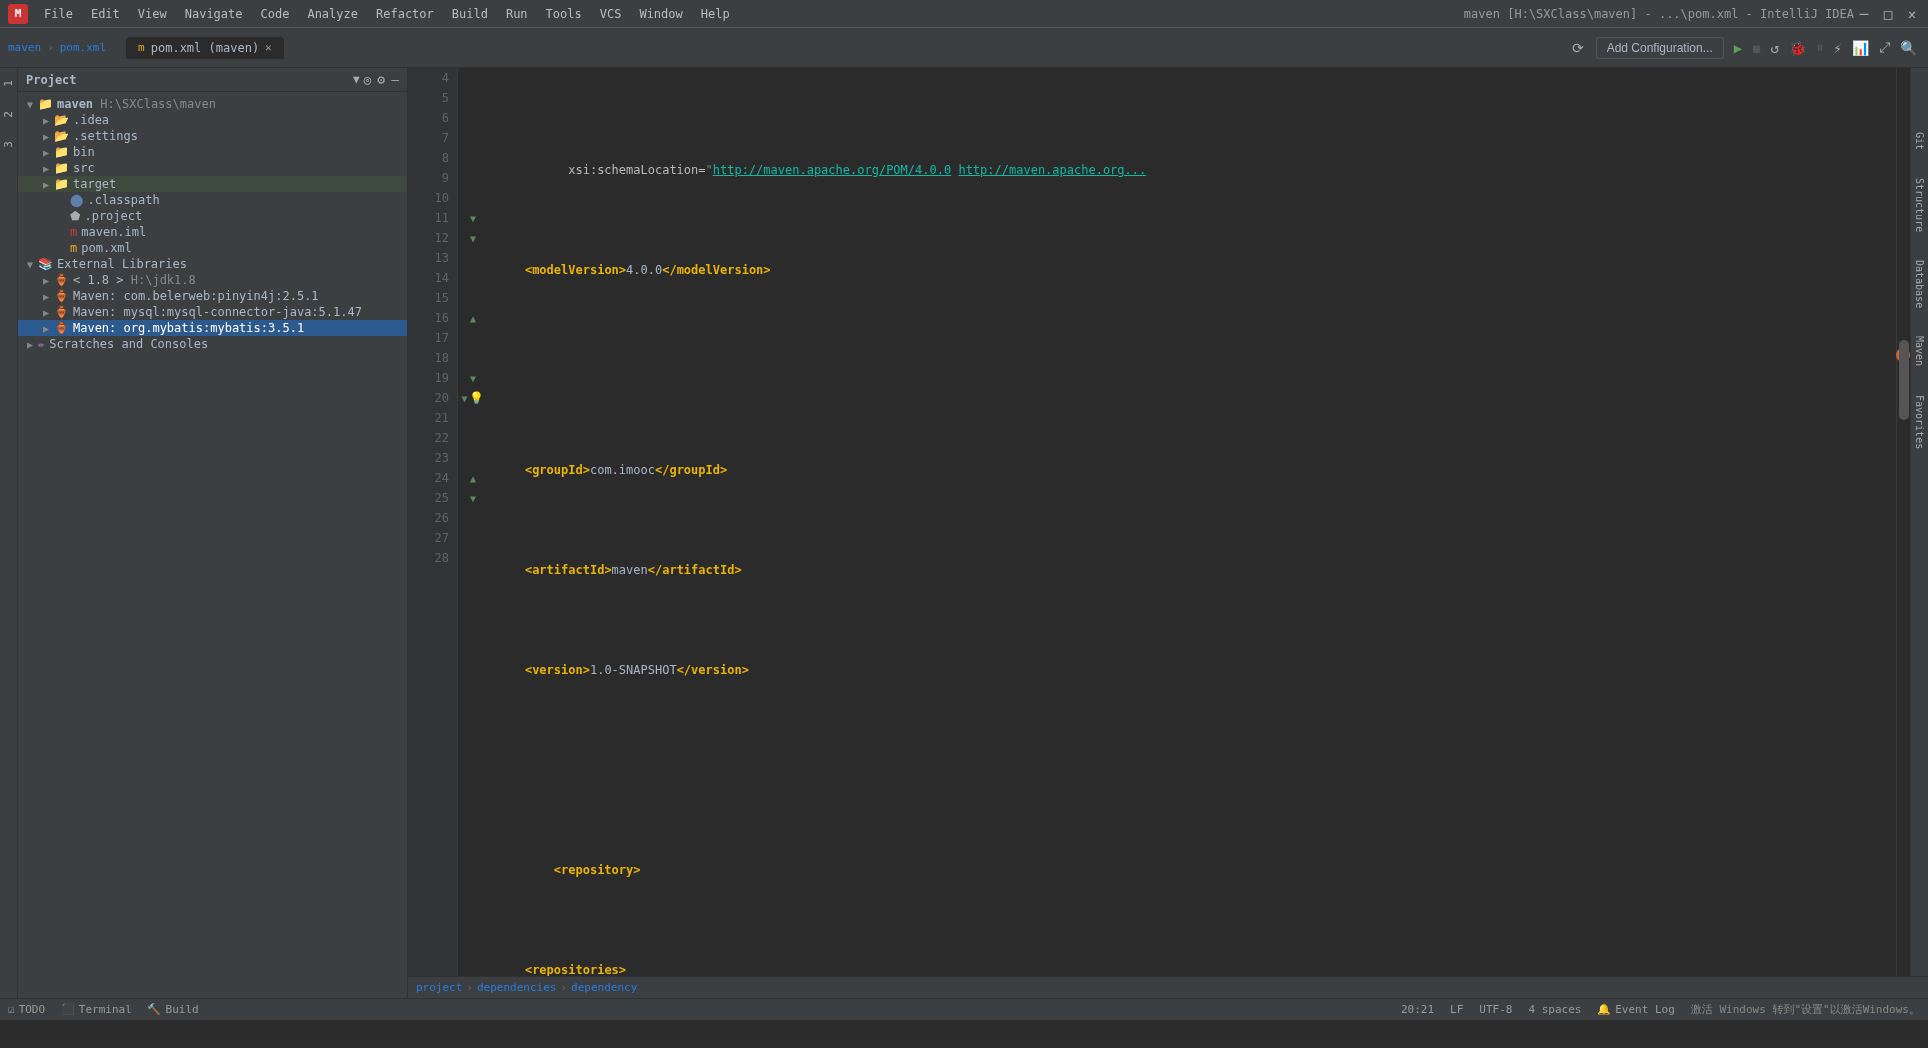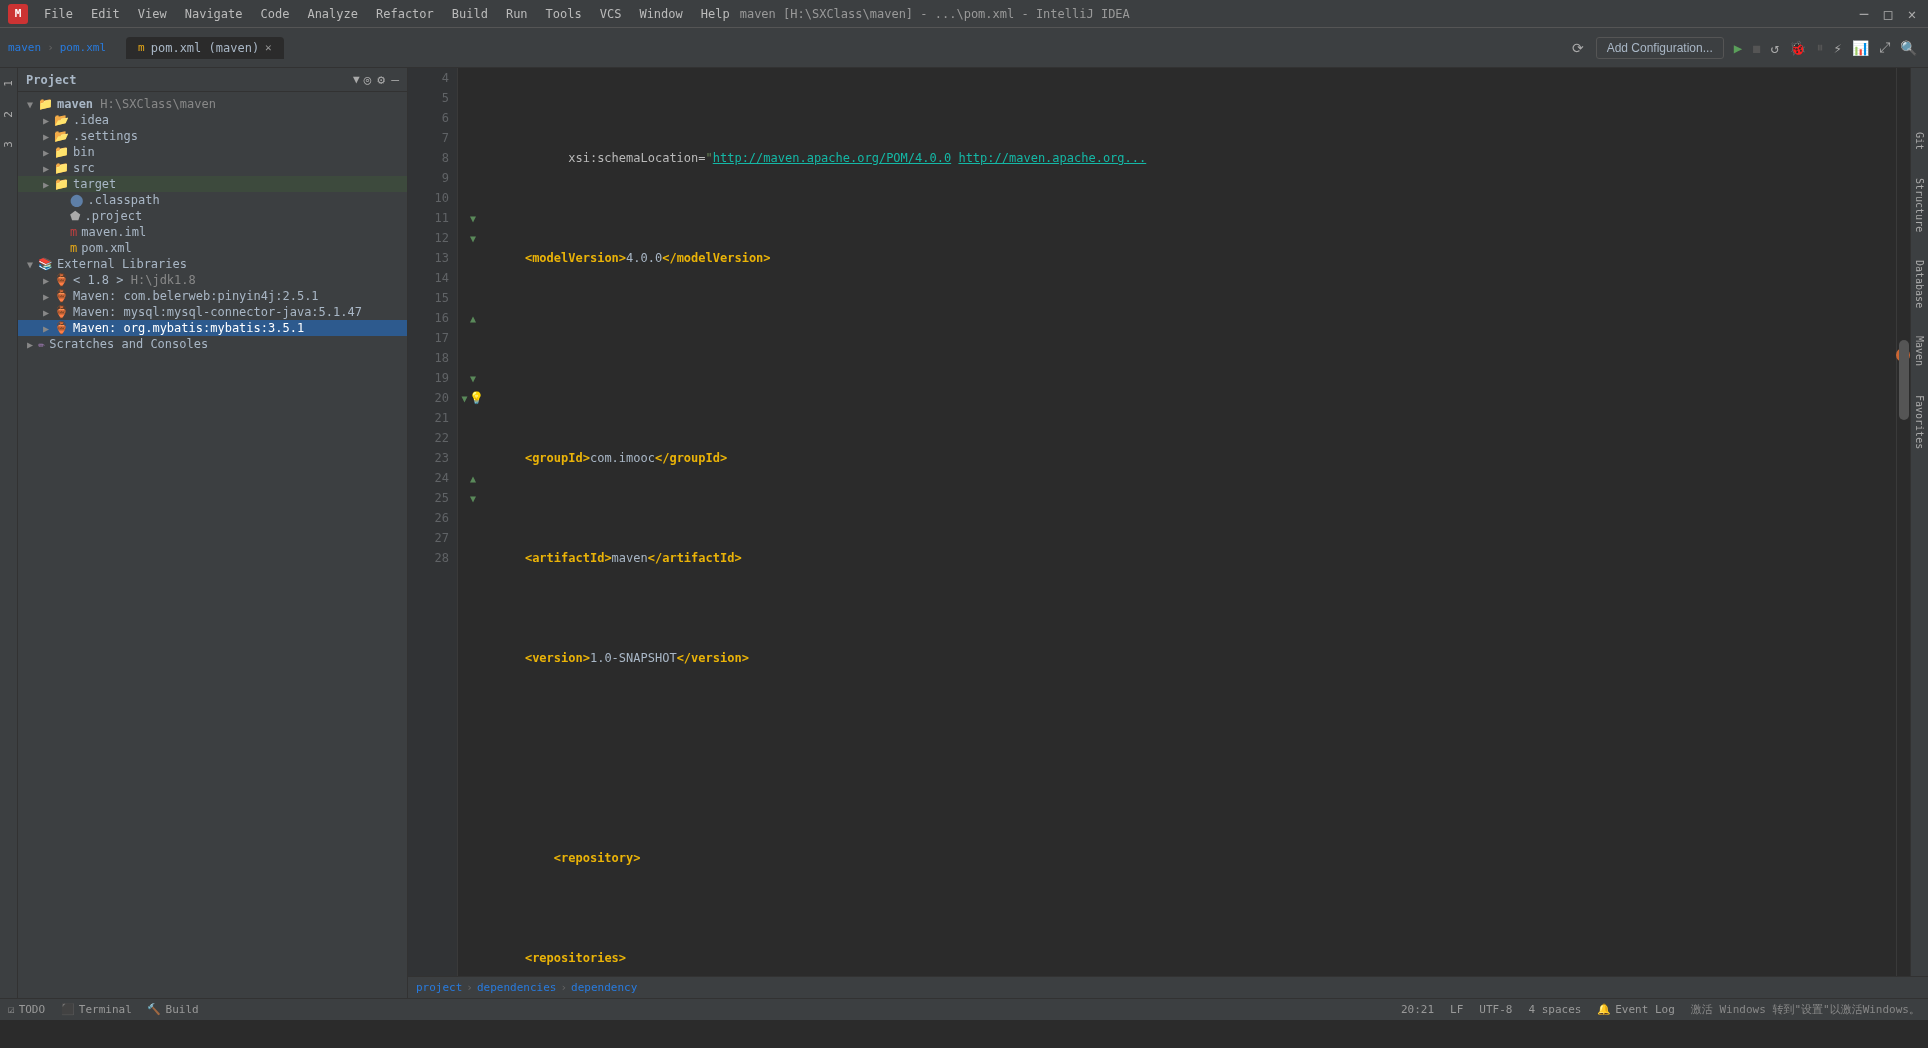--- a/index.html
+++ b/index.html
@@ -24,21 +24,21 @@
     }
     .menu-item {
       color: #bbb;
       padding: 2px 8px;
       cursor: pointer;
       font-size: 12px;
       border-radius: 3px;
     }
     .menu-title {
       flex: 1;
-      text-align: left;
+      text-align: right;
       color: #999;
       font-size: 12px;
     }
     .window-controls {
       display: flex; gap: 8px;
     }
     .win-btn {
       width: 16px; height: 16px; cursor: pointer;
       display: flex; align-items: center; justify-content: center;
       color: #aaa; font-size: 14px;
@@ -191,21 +191,21 @@
       display: flex; align-items: center; justify-content: center;
       color: #4a7a4a;
       font-size: 10px;
     }
 
     #code-area {
       flex: 1;
       overflow-x: auto;
       overflow-y: hidden;
       line-height: 20px;
-      padding: 0 8px;
+      padding: 12px 8px;
       white-space: pre;
     }
     .code-line {
       height: 20px;
       display: flex;
       align-items: center;
     }
 
     
     .tag { color: #eab308; font-weight: bold; }

